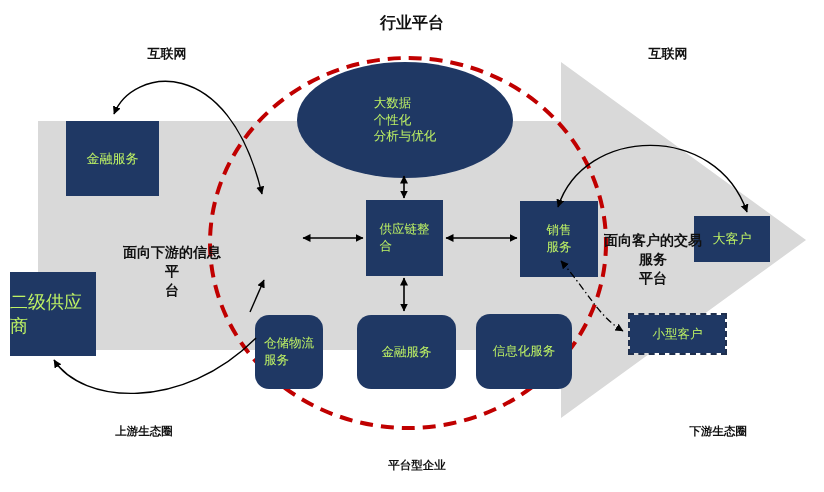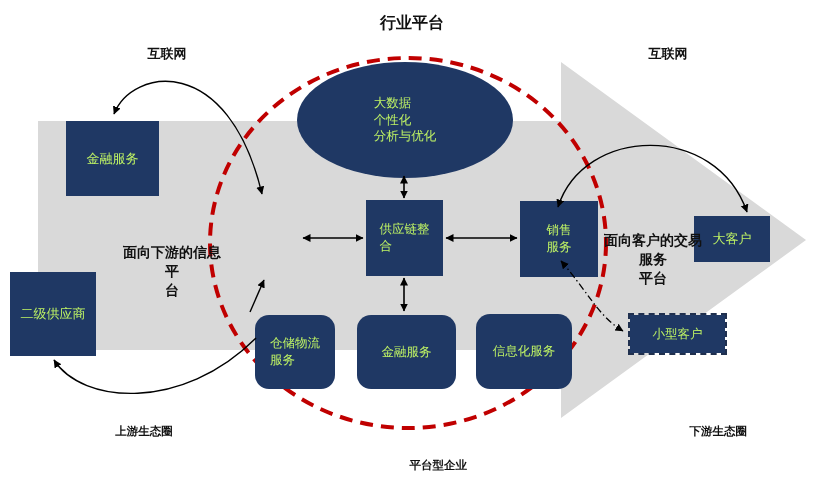--- a/index.html
+++ b/index.html
@@ -43,34 +43,34 @@
   <svg class="layer" viewBox="0 0 824 492">
     <ellipse cx="408" cy="243" rx="198" ry="185" fill="none" stroke="#C00000" stroke-width="4" stroke-dasharray="13 8"></ellipse>
   </svg>
 
   <div class="node ellipse" style="left:297px;top:62px;width:216px;height:116px;"><span>大数据
 个性化
 分析与优化</span></div>
 
   <div class="node" style="left:66px;top:121px;width:93px;height:75px;font-size:13px;"><span>金融服务</span></div>
 
-  <div class="node" style="left:10px;top:272px;width:86px;height:84px;font-size:13px;"><span>二级供应商</span></div>
+  <div class="node" style="left:10px;top:272px;width:86px;height:84px;font-size:18px;"><span>二级供应商</span></div>
 
 
   <div class="node" style="left:366px;top:200px;width:77px;height:76px;"><span>供应链整
 合</span></div>
 
   <div class="node" style="left:520px;top:201px;width:78px;height:76px;"><span>销售
 服务</span></div>
 
   <div class="node" style="left:694px;top:216px;width:76px;height:46px;font-size:13px;"><span>大客户</span></div>
 
   <div class="node dashedbox" style="left:628px;top:313px;width:95px;height:38px;"><span>小型客户</span></div>
 
-  <div class="node round" style="left:255px;top:315px;width:80px;height:74px;"><span>仓储物流
+  <div class="node round" style="left:255px;top:315px;width:68px;height:74px;"><span>仓储物流
 服务</span></div>
 
   <div class="node round" style="left:357px;top:315px;width:99px;height:74px;"><span>金融服务</span></div>
 
   <div class="node round" style="left:460px;top:314px;width:96px;height:75px;margin-left:16px;"><span>信息化服务</span></div>
 
   <svg class="layer" viewBox="0 0 824 492">
     <defs>
       <marker id="ah" markerWidth="9" markerHeight="9" refX="7.5" refY="4" orient="auto-start-reverse" markerUnits="userSpaceOnUse">
         <path d="M0,0 L8,4 L0,8 z" fill="#000000"></path>
@@ -94,17 +94,17 @@
   <div class="lbl net" style="left:618px;top:45px;width:100px;">互联网</div>
 
   <div class="lbl tiny" style="left:120px;top:243px;width:104px;">面向下游的信息平
 台</div>
 
   <div class="lbl tiny" style="left:598px;top:231px;width:110px;">面向客户的交易服务
 平台</div>
 
   <div class="lbl eco" style="left:94px;top:424px;width:100px;">上游生态圈</div>
 
-  <div class="lbl eco" style="left:367px;top:458px;width:100px;text-align:right;">平台型企业</div>
+  <div class="lbl eco" style="left:367px;top:458px;width:100px;">平台型企业</div>
 
   <div class="lbl eco" style="left:647px;top:424px;width:100px;text-align:right;">下游生态圈</div>
 
 </div>
 
 </body></html>

